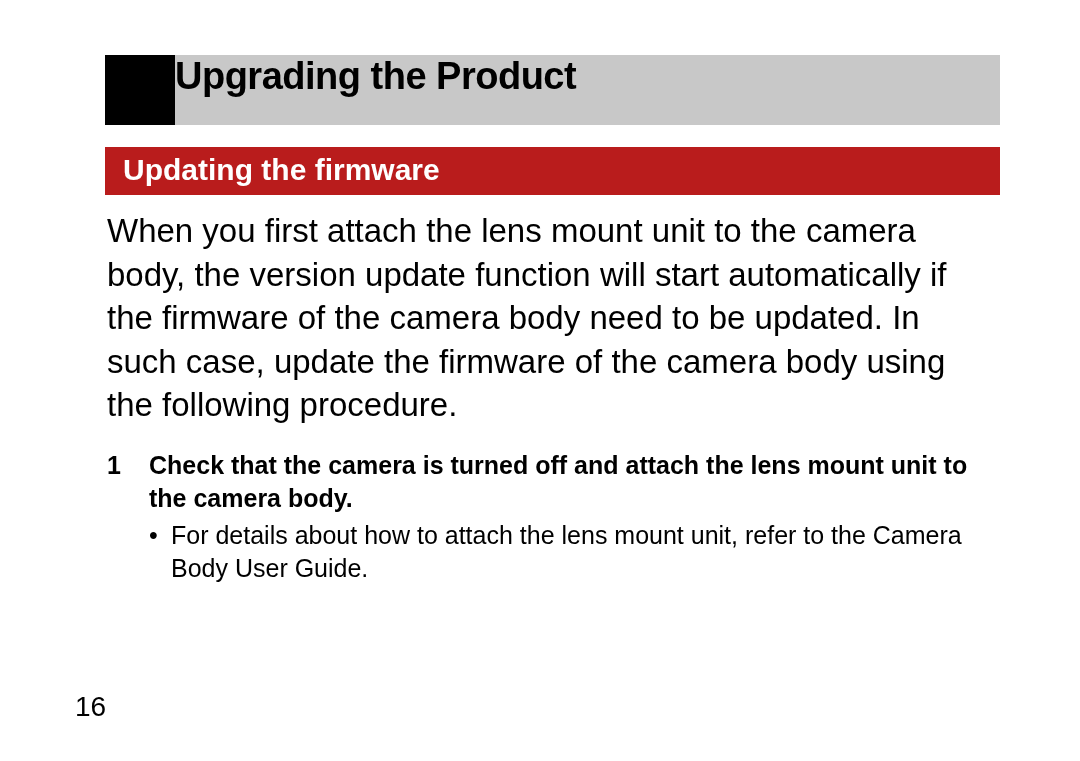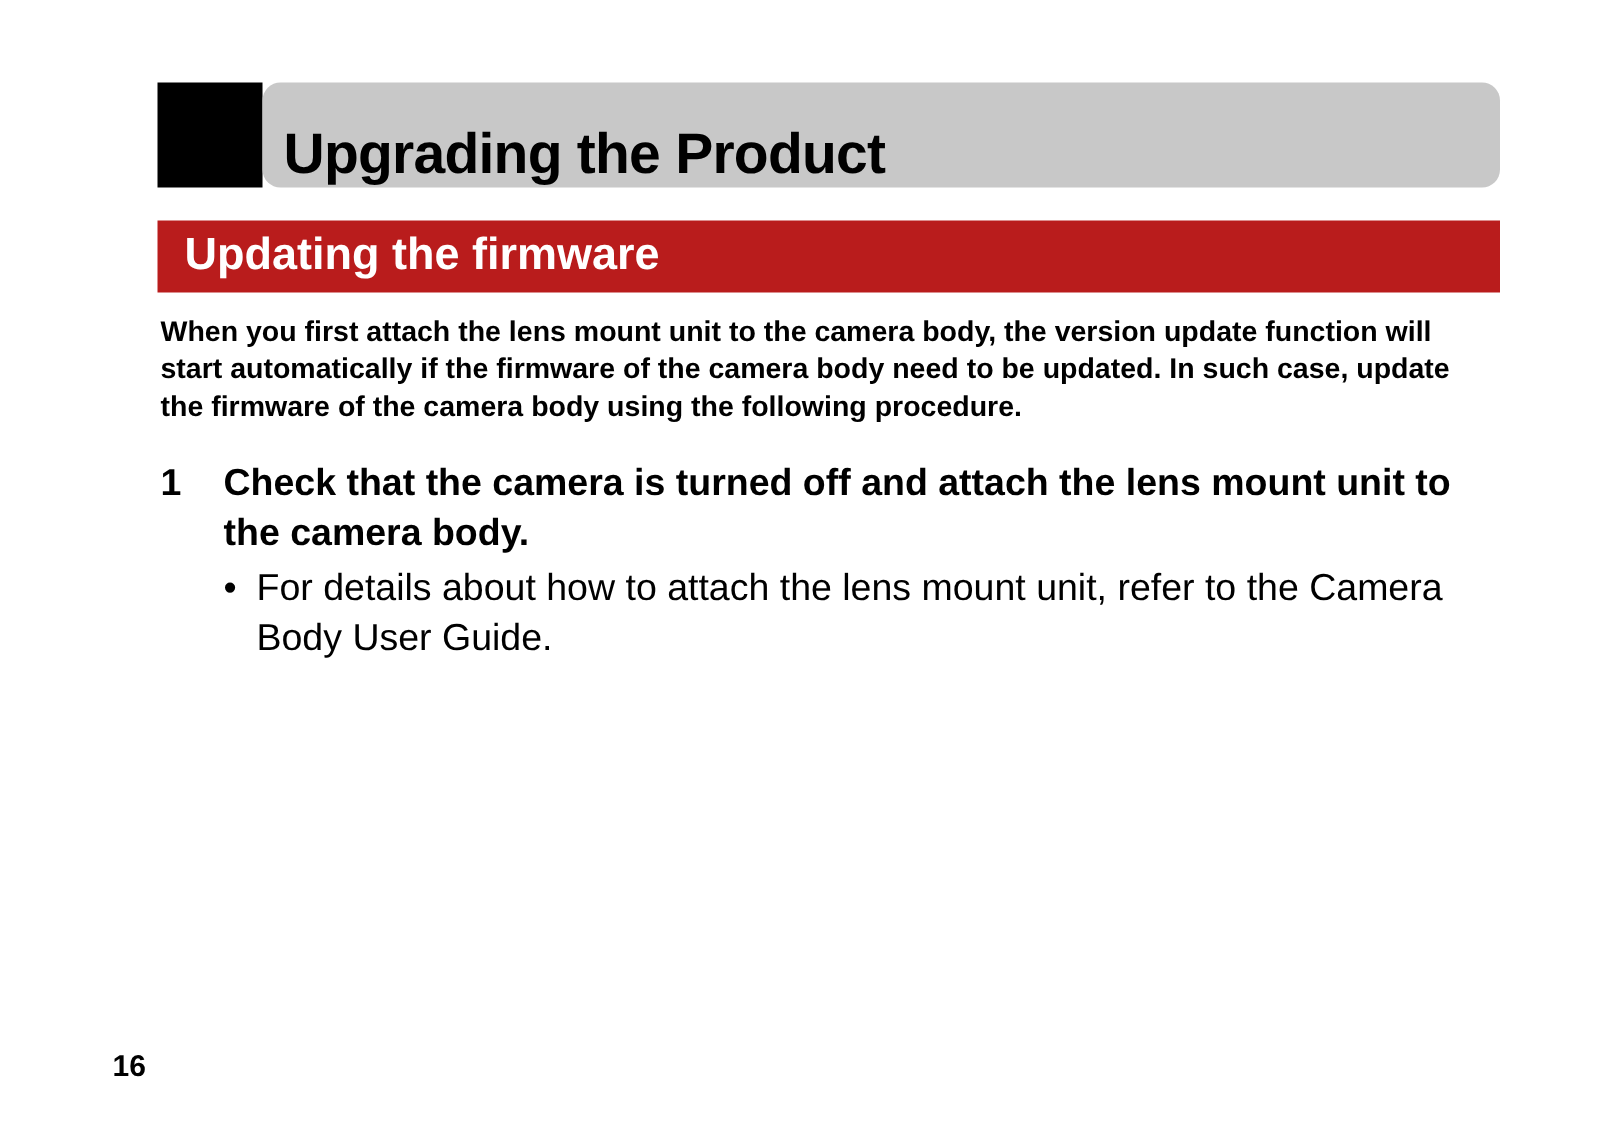--- a/index.html
+++ b/index.html
@@ -21,44 +21,43 @@
     margin-bottom: 22px;
   }
   .section-header-black {
     width: 70px;
     background: #000;
   }
   .section-header-grey {
     flex: 1;
     background: #c8c8c8;
     display: flex;
-    align-items: flex-end;
-    padding-left: 14px;
-    border-radius: 12px;
+    align-items: flex-start;
+    padding-left: 0;
   }
   .section-title {
     font-size: 38px;
     font-weight: 700;
     color: #000;
     letter-spacing: -0.5px;
   }
   .subsection-header {
     background: #b91c1c;
     padding: 6px 18px 8px 18px;
     margin-bottom: 14px;
   }
   .subsection-title {
     font-size: 30px;
     font-weight: 700;
     color: #fff;
   }
   .body-text {
-    font-size: 19px;
+    font-size: 33px;
     line-height: 1.32;
-    font-weight: 700;
+    font-weight: 400;
     margin-bottom: 0;
     padding: 0 2px;
   }
   .body-text + .body-text {
     margin-top: 0;
   }
   .step-block {
     margin-top: 22px;
     padding: 0 2px;
   }
@@ -88,22 +87,22 @@
     flex-shrink: 0;
     text-align: left;
   }
   .bullet-text {
     flex: 1;
   }
   .page-number {
     position: absolute;
     left: 75px;
     bottom: 38px;
-    font-size: 20px;
-    font-weight: 700;
+    font-size: 28px;
+    font-weight: 400;
   }
 </style>
 </head>
 <body>
 
 <div class="page">
 
   <div class="section-header">
     <div class="section-header-black"></div>
     <div class="section-header-grey">

